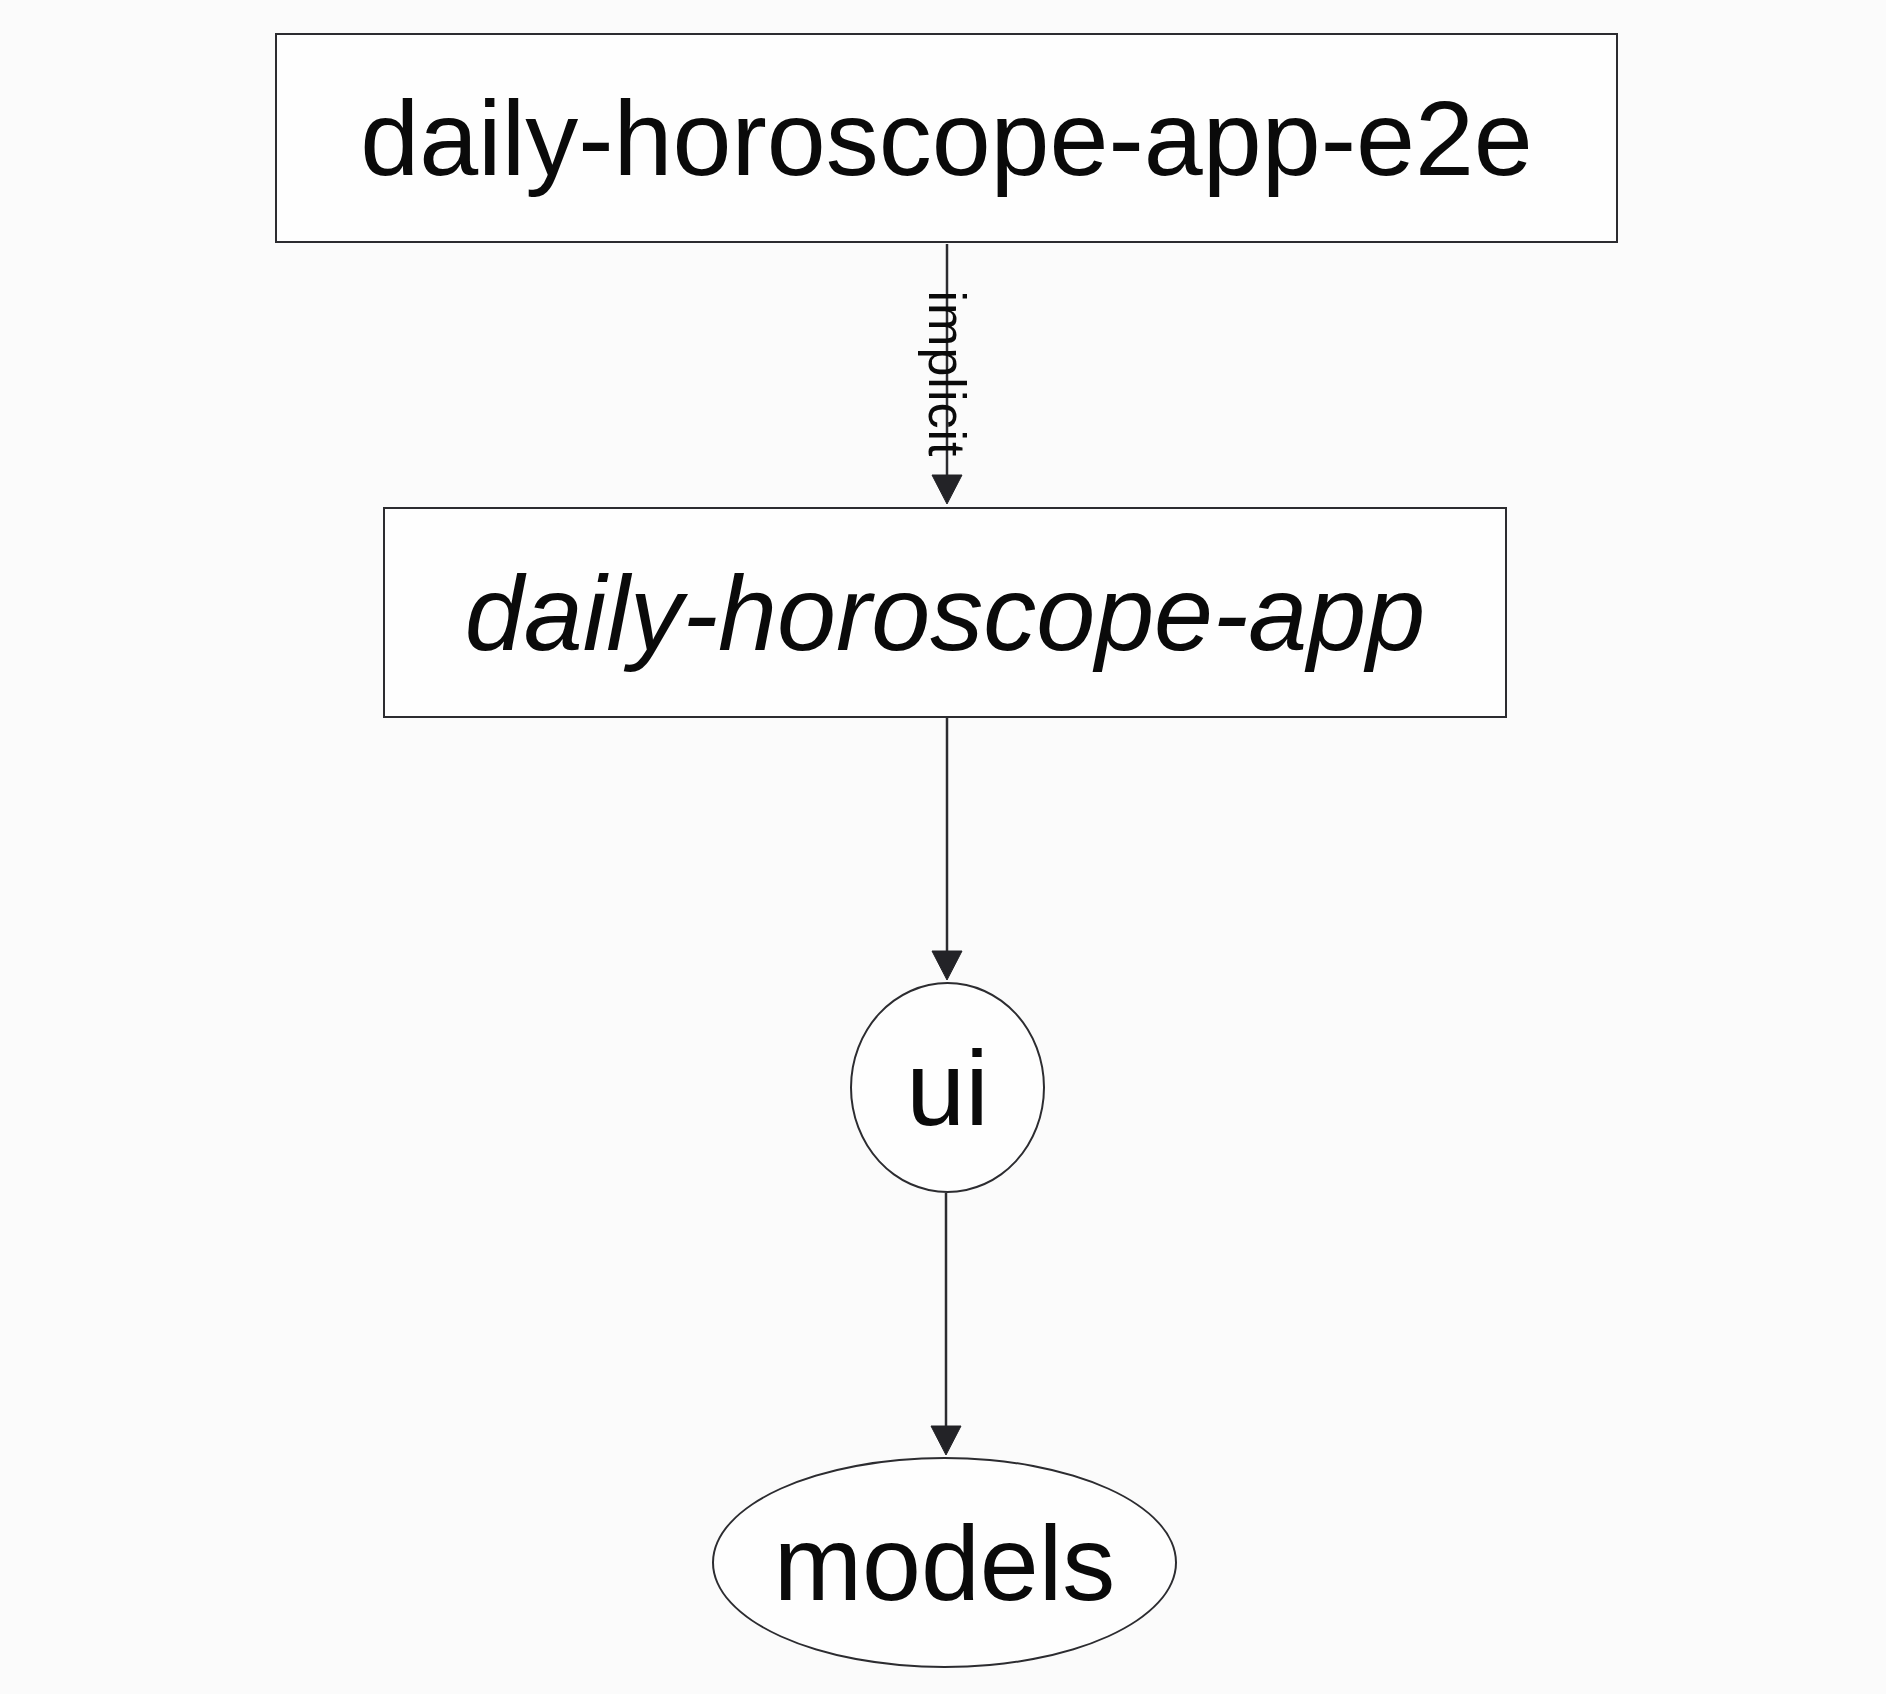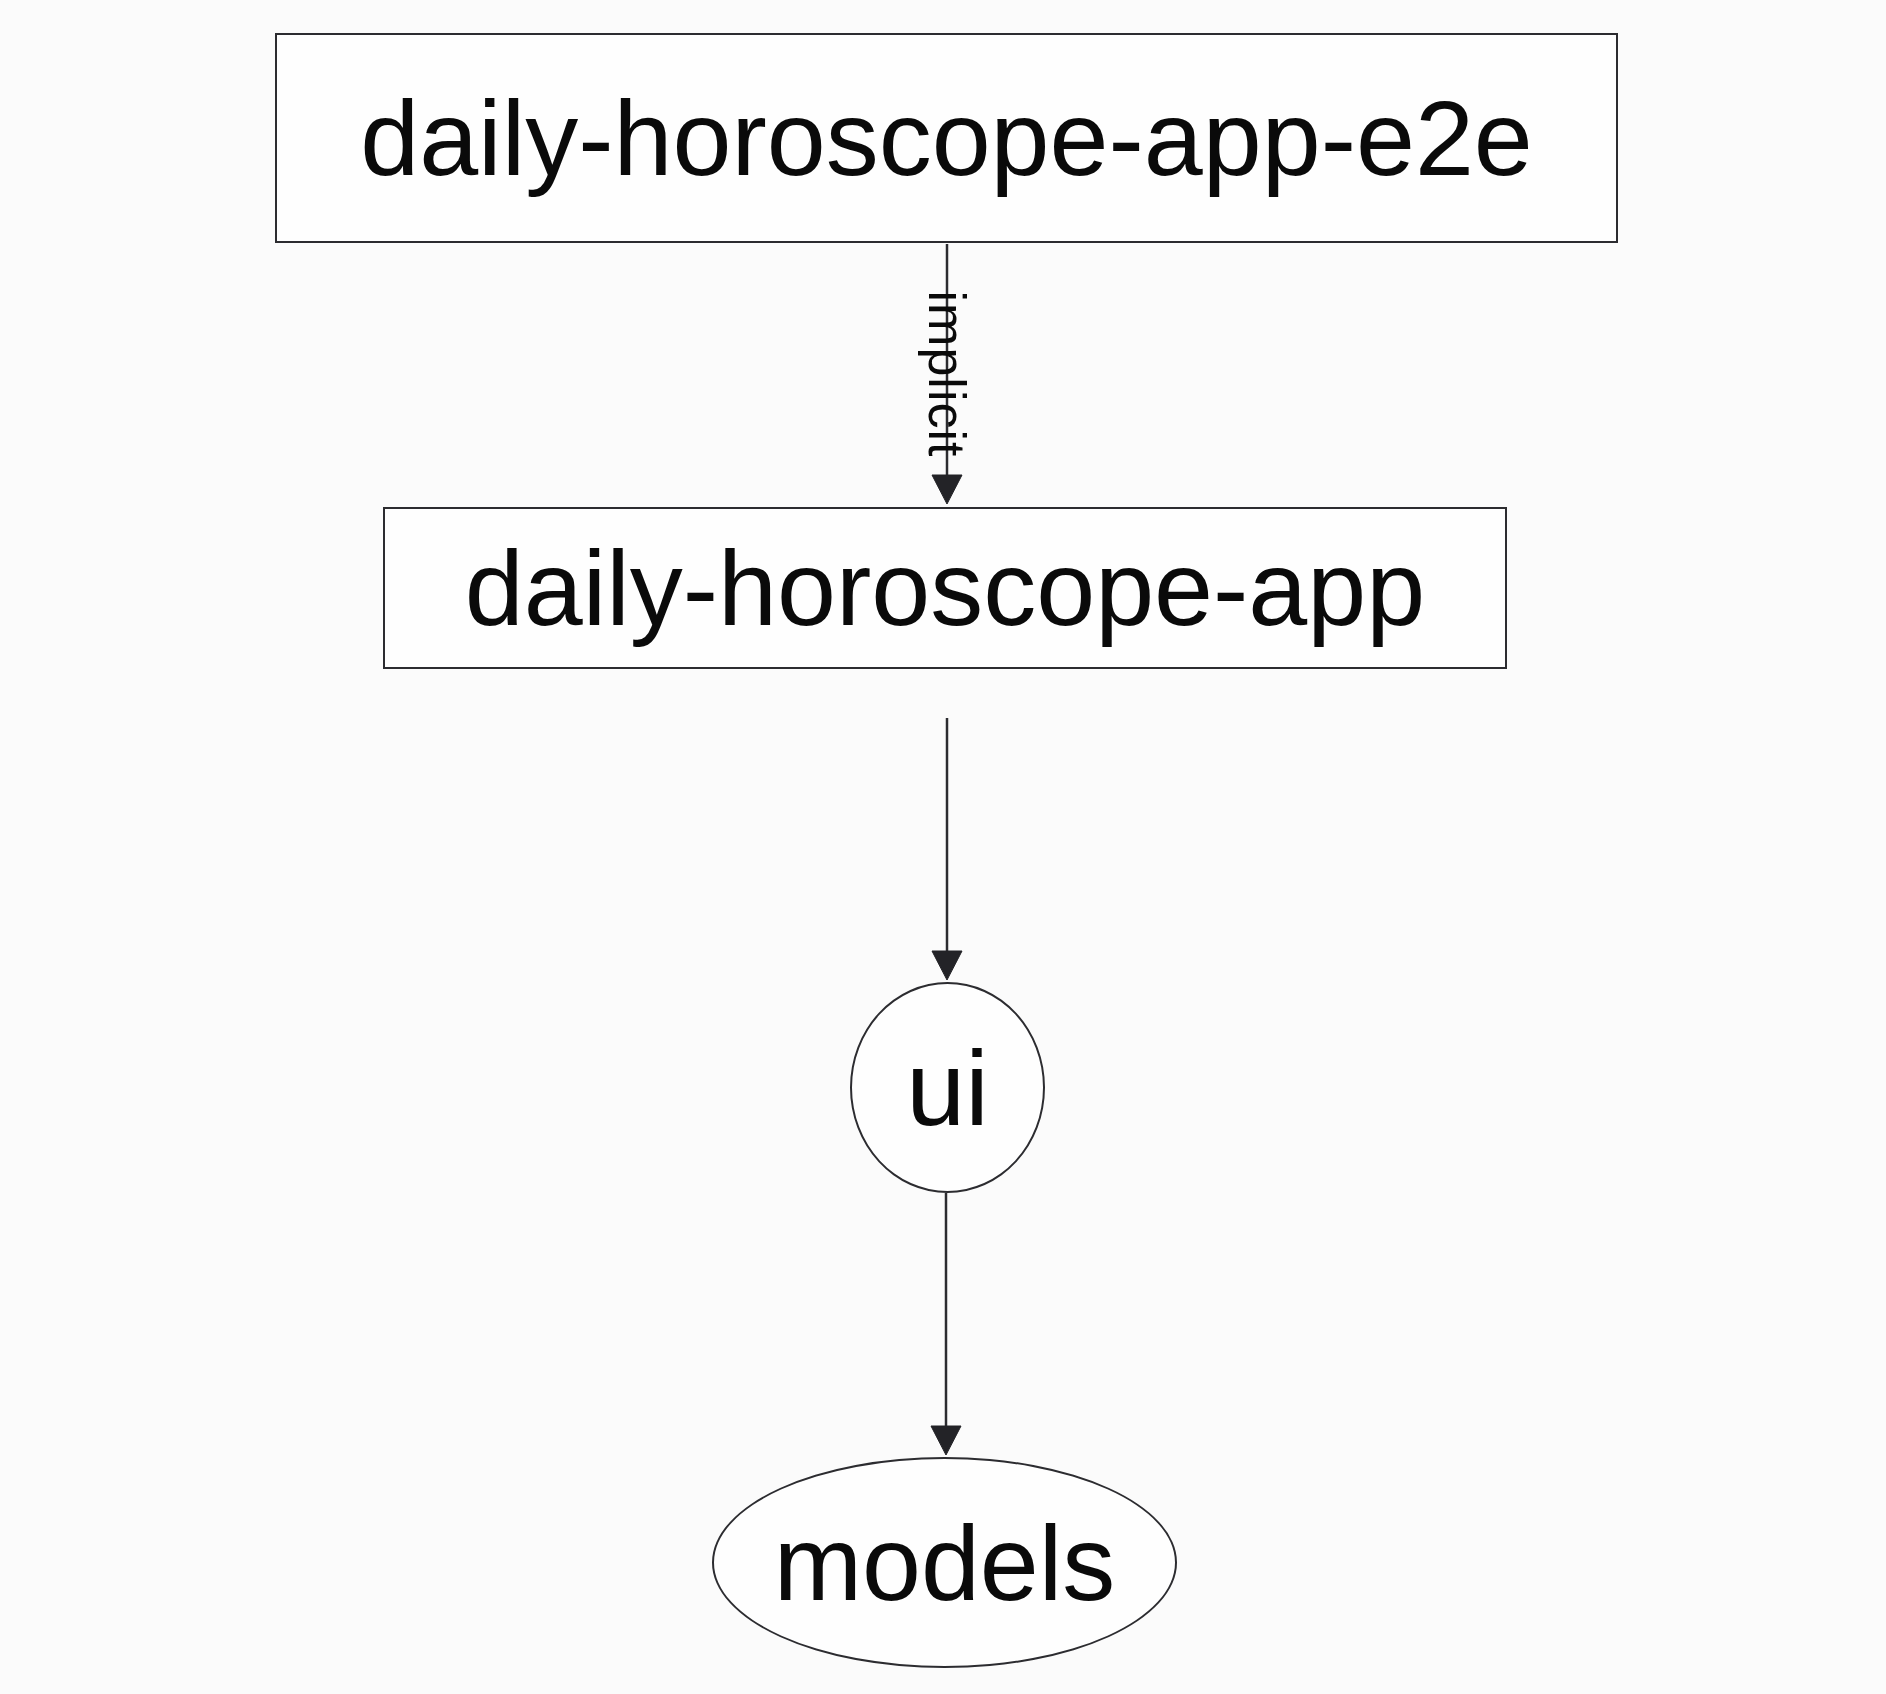--- a/index.html
+++ b/index.html
@@ -47,21 +47,21 @@
     justify-content: center;
     font-size: 106px;
     line-height: 1;
     color: var(--text);
     white-space: nowrap;
   }
   .node.ellipse {
     border-radius: 50%;
   }
   #node-e2e   { left: 275px; top: 33px;   width: 1343px; height: 210px; }
-  #node-app   { left: 383px; top: 507px;  width: 1124px; height: 162px; }
+  #node-app   { left: 383px; top: 507px;  width: 1124px; height: 211px; font-style: italic; }
   #node-ui    { left: 850px; top: 982px;  width: 195px;  height: 211px; }
   #node-models{ left: 712px; top: 1457px; width: 465px;  height: 211px; }
   .edge-label {
     position: absolute;
     left: 947px;
     top: 374px;
     transform: translate(-50%, -50%) rotate(90deg);
     font-size: 52px;
     line-height: 1;
     letter-spacing: 1px;

